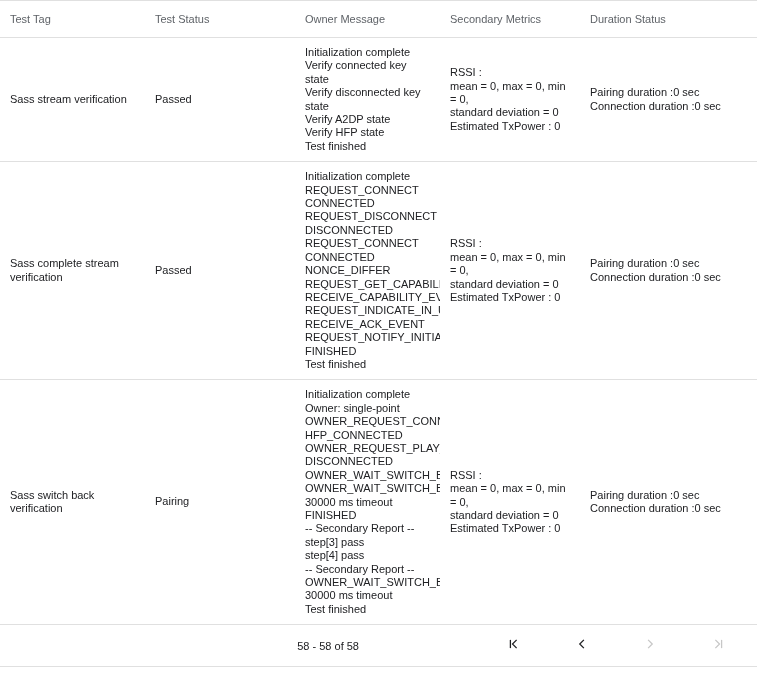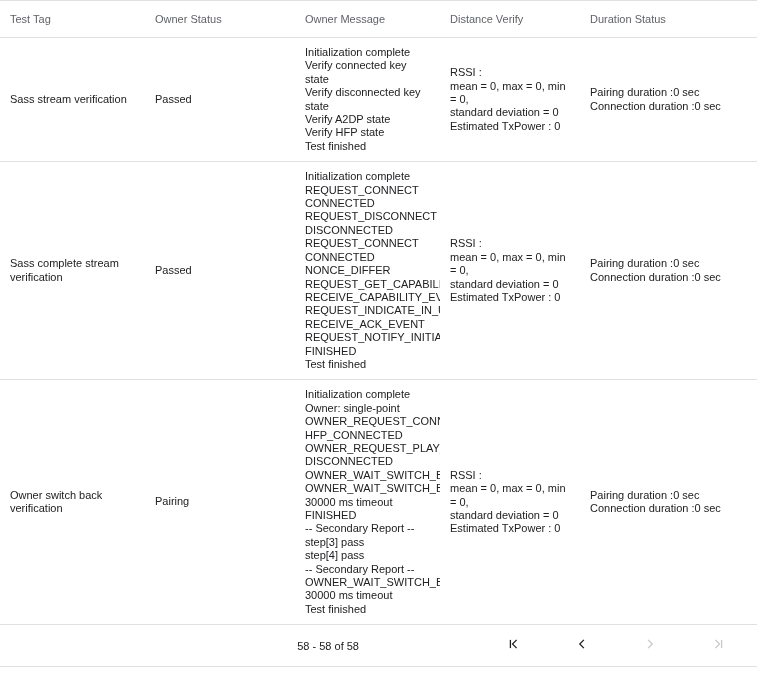--- a/index.html
+++ b/index.html
@@ -94,23 +94,23 @@
     <colgroup>
       <col style="width:145px">
       <col style="width:150px">
       <col style="width:145px">
       <col style="width:140px">
       <col style="width:177px">
     </colgroup>
     <thead>
       <tr>
         <th>Test Tag</th>
-        <th>Owner Status</th>
+        <th>Test Status</th>
         <th>Owner Message</th>
-        <th>Distance Verify</th>
+        <th>Secondary Metrics</th>
         <th>Duration Status</th>
       </tr>
     </thead>
     <tbody>
       <tr>
         <td>Sass stream verification</td>
         <td>Passed</td>
         <td class="msg">Initialization complete
 Verify connected key state
 Verify disconnected key state
@@ -143,21 +143,21 @@
 FINISHED
 Test finished</td>
         <td class="msg">RSSI :
 mean = 0, max = 0, min = 0,
 standard deviation = 0
 Estimated TxPower : 0</td>
         <td class="msg">Pairing duration :0 sec
 Connection duration :0 sec</td>
       </tr>
       <tr>
-        <td>Owner switch back verification</td>
+        <td>Sass switch back verification</td>
         <td>Pairing</td>
         <td class="msg">Initialization complete
 Owner: single-point
 OWNER_REQUEST_CONNECT
 HFP_CONNECTED
 OWNER_REQUEST_PLAY_MED
 DISCONNECTED
 OWNER_WAIT_SWITCH_BACK
 OWNER_WAIT_SWITCH_BACK
 30000 ms timeout

